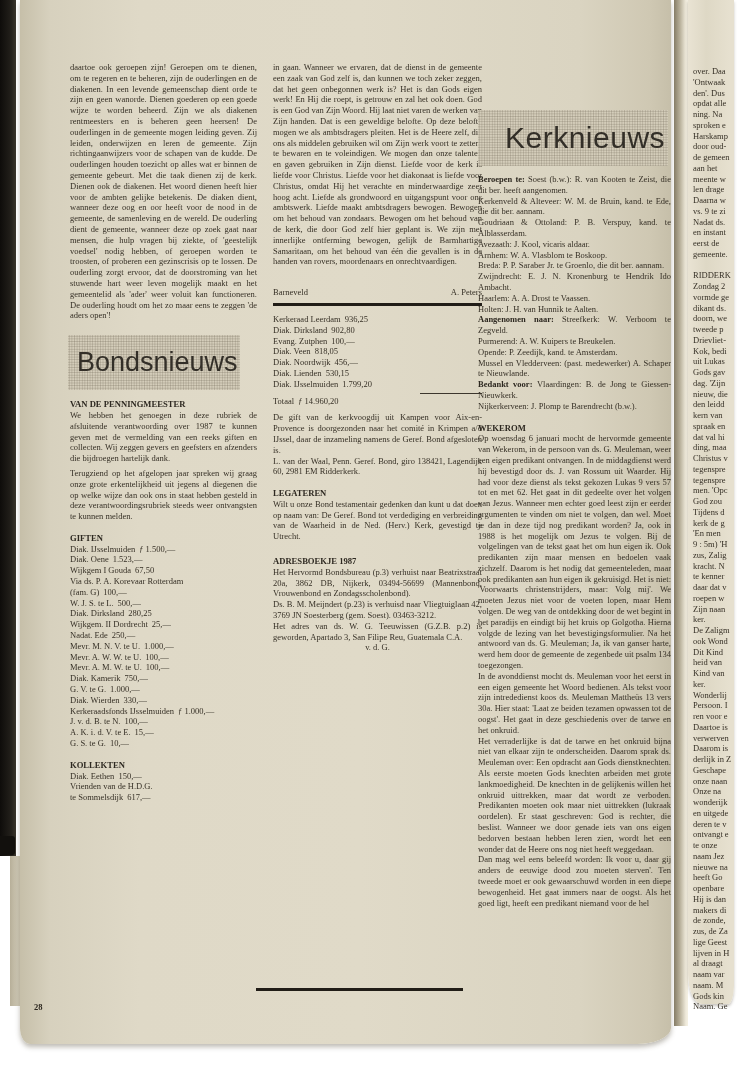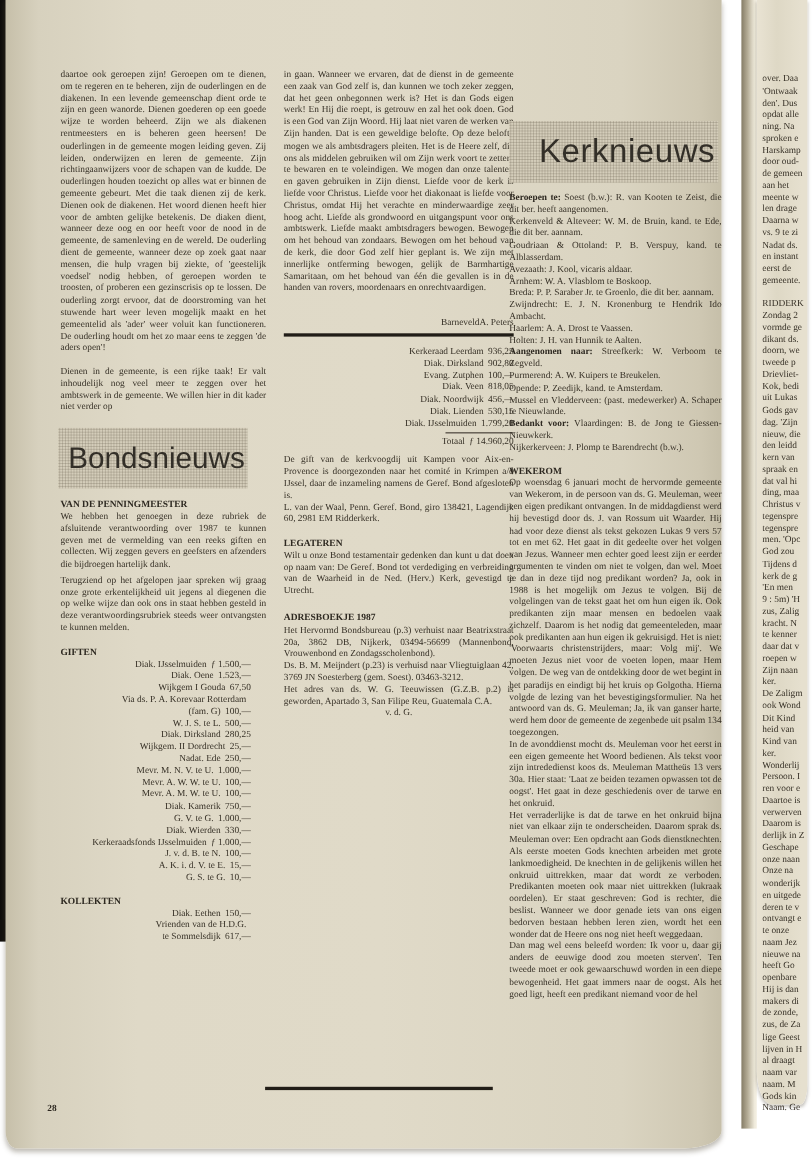--- a/index.html
+++ b/index.html
@@ -2,21 +2,21 @@
 <html><head>
 <meta charset="utf-8">
 <style>
   html,body{margin:0;padding:0;width:738px;height:1068px;overflow:hidden;background:#ffffff;}
   .scene{position:absolute;inset:0;font-family:"Liberation Serif",serif;color:#363026;}
   
   .spine{position:absolute;left:0;top:0;width:16px;height:856px;background:linear-gradient(90deg,#0e0c0a,#23201b 70%,#3a352c);}
   .spine-nub{position:absolute;left:0;top:836px;width:15px;height:19px;background:#12100d;border-radius:0 3px 3px 0;}
   .spine-tail{position:absolute;left:10px;top:856px;width:10px;height:150px;background:linear-gradient(90deg,#b7af99,#d5cfbc);}
   
-  .paper{position:absolute;left:5px;top:0;width:651px;height:1044px;
+  .paper{position:absolute;left:20px;top:0;width:651px;height:1044px;
     background:linear-gradient(90deg,#c6bfa9 0,#d7d1be 30px,#dfd9c7 120px,#e0dac8 340px,#dad4c1 560px,#cfc8b3 630px,#c2bba5 660px);
     border-bottom-left-radius:10px 16px;border-bottom-right-radius:34px 16px;
     box-shadow:0 3px 5px rgba(70,60,40,.35);}
   
   .fold{position:absolute;left:674px;top:0;width:14px;height:1026px;background:linear-gradient(90deg,#857c66,#b4ac96 40%,#efeadb 85%,#f4f0e3);}
   .paper2{position:absolute;left:688px;top:0;width:46px;height:1004px;
     background:linear-gradient(90deg,#e9e3d3,#ded8c5 40%,#e6e0cf 90%);
     border-bottom-left-radius:14px 30px;border-bottom-right-radius:6px 18px;
     box-shadow:0 2px 3px rgba(70,60,40,.3);}
   .strip{position:absolute;left:5px;top:66px;width:60px;overflow:hidden;}
@@ -29,44 +29,43 @@
   .para{margin:0 0 10.8px 0;}
   .para:last-of-type{margin-bottom:0;}
   .entry{margin:0;}
   b,.shead{font-weight:bold;color:#2d2820;}
   .shead{display:block;font-size:8.6px;margin:11px 0 0 0;}
   
   .screenbox{background-color:#d4cdba;background-image:radial-gradient(#a29a88 0.8px,rgba(0,0,0,0) 0.95px);background-size:2.6px 2.6px;color:#332f28;font-family:"Liberation Sans",sans-serif;}
   .bonds{width:172px;height:55px;margin:14px 0 9px -2px;font-size:27px;line-height:55px;padding-left:9px;box-sizing:border-box;}
   .kerk{width:190px;height:56px;margin:0 0 8px 0;font-size:30px;line-height:56px;padding-left:27px;box-sizing:border-box;letter-spacing:.5px;}
   
-  .frow{display:flex;justify-content:flex-end;line-height:10.8px;}
+  .frow{display:flex;justify-content:flex-start;line-height:10.8px;}
   .fname{white-space:nowrap;overflow:hidden;}
   .famt{white-space:nowrap;padding-left:4px;}
   .col1 .frows{padding-right:14px;}
-  .signoff{display:flex;justify-content:flex-end;margin-top:20px;}
+  .signoff{display:flex;justify-content:space-between;margin-top:20px;gap:28px;}
   .thickrule{height:3px;background:#211d17;margin:5px 0 8px 0;}
   .totdash{width:62px;border-top:1.4px solid #3c362d;margin:3px 0 2px auto;}
   .rule-bottom{position:absolute;left:236px;top:988px;width:207px;height:3px;background:#211d17;}
-  .pgnum{position:absolute;left:14px;top:1002px;font-size:8.5px;font-weight:bold;color:#2d2820;margin-left:24px;}
+  .pgnum{position:absolute;left:14px;top:1002px;font-size:8.5px;font-weight:bold;color:#2d2820;}
   .gap6{height:6px;}
 </style>
 </head>
 <body>
 
 <div class="scene">
   <div class="spine"></div>
   <div class="spine-nub"></div>
   <div class="spine-tail"></div>
 
   <div class="paper">
 
     <div class="col col1">
       <p class="para">daartoe ook geroepen zijn! Geroepen om te dienen, om te regeren en te beheren, zijn de ouderlingen en de diakenen. In een levende gemeenschap dient orde te zijn en geen wanorde. Dienen goederen op een goede wijze te worden beheerd. Zijn we als diakenen rentmeesters en is beheren geen heersen! De ouderlingen in de gemeente mogen leiding geven. Zij leiden, onderwijzen en leren de gemeente. Zijn richtingaanwijzers voor de schapen van de kudde. De ouderlingen houden toezicht op alles wat er binnen de gemeente gebeurt. Met die taak dienen zij de kerk. Dienen ook de diakenen. Het woord dienen heeft hier voor de ambten gelijke betekenis. De diaken dient, wanneer deze oog en oor heeft voor de nood in de gemeente, de samenleving en de wereld. De ouderling dient de gemeente, wanneer deze op zoek gaat naar mensen, die hulp vragen bij ziekte, of 'geestelijk voedsel' nodig hebben, of geroepen worden te troosten, of proberen een gezinscrisis op te lossen. De ouderling zorgt ervoor, dat de doorstroming van het stuwende hart weer leven mogelijk maakt en het gemeentelid als 'ader' weer voluit kan functioneren. De ouderling houdt om het zo maar eens te zeggen 'de aders open'!</p>
-        <p class="para">Dienen in de gemeente, is een rijke taak! Er valt inhoudelijk nog veel meer te zeggen over het ambtswerk in de gemeente. We willen hier in dit kader niet verder op</p>
 
       <div class="screenbox bonds">
         <span>Bondsnieuws</span>
       </div>
 
       <span class="shead" style="margin-top:2px">VAN DE PENNINGMEESTER</span>
       <p class="para" style="margin-bottom:4px">We hebben het genoegen in deze rubriek de afsluitende verantwoording over 1987 te kunnen geven met de vermelding van een reeks giften en collecten. Wij zeggen gevers en geefsters en afzenders die bijdroegen hartelijk dank.</p>
         <p class="para" style="margin-bottom:0">Terugziend op het afgelopen jaar spreken wij graag onze grote erkentelijkheid uit jegens al diegenen die op welke wijze dan ook ons in staat hebben gesteld in deze verantwoordingsrubriek steeds weer ontvangsten te kunnen melden.</p>
 
       <span class="shead">GIFTEN</span>

